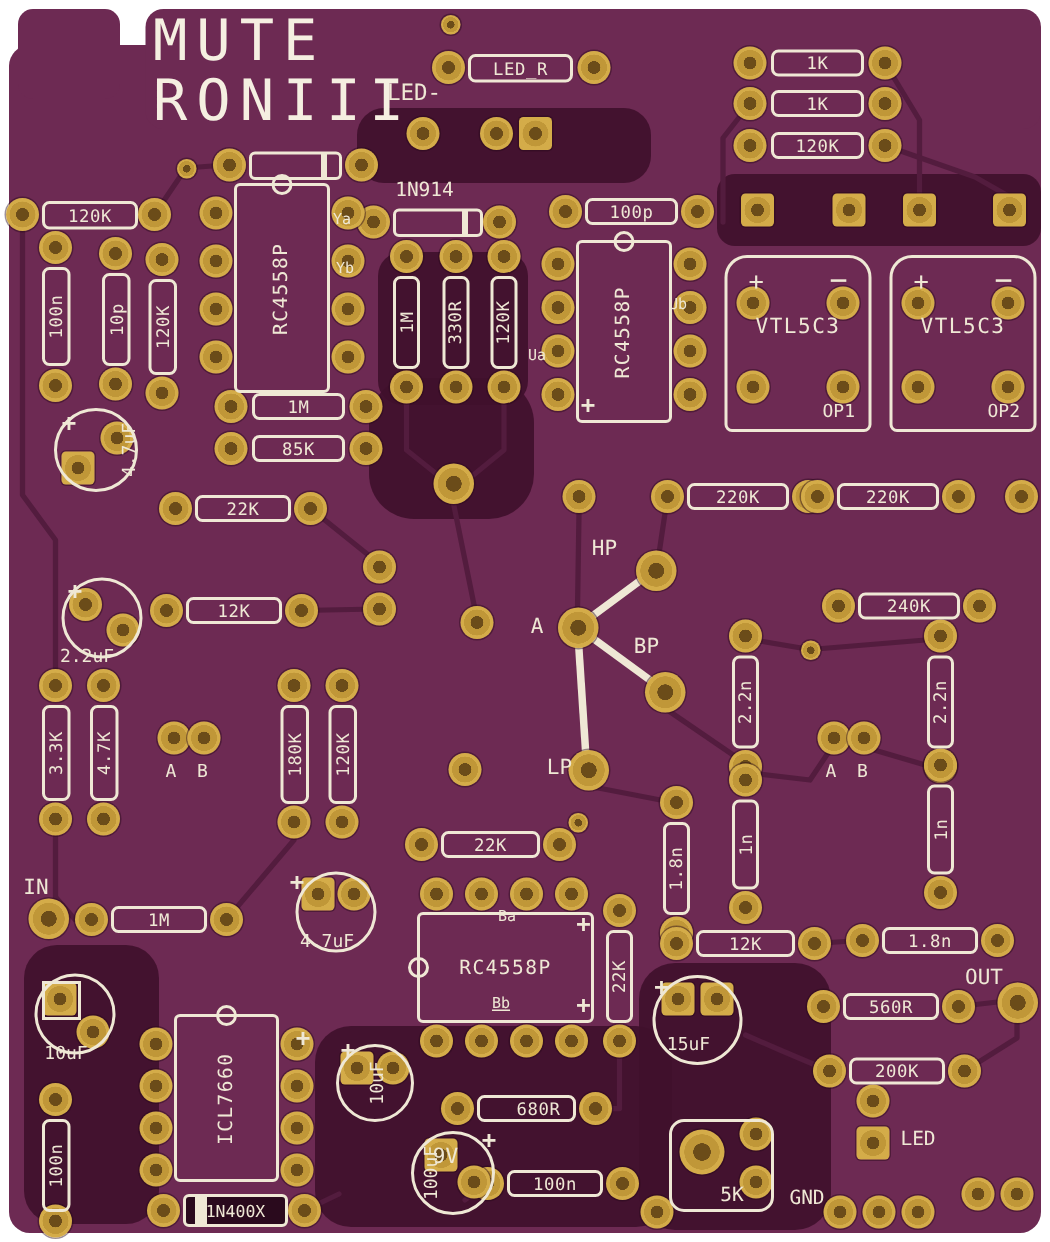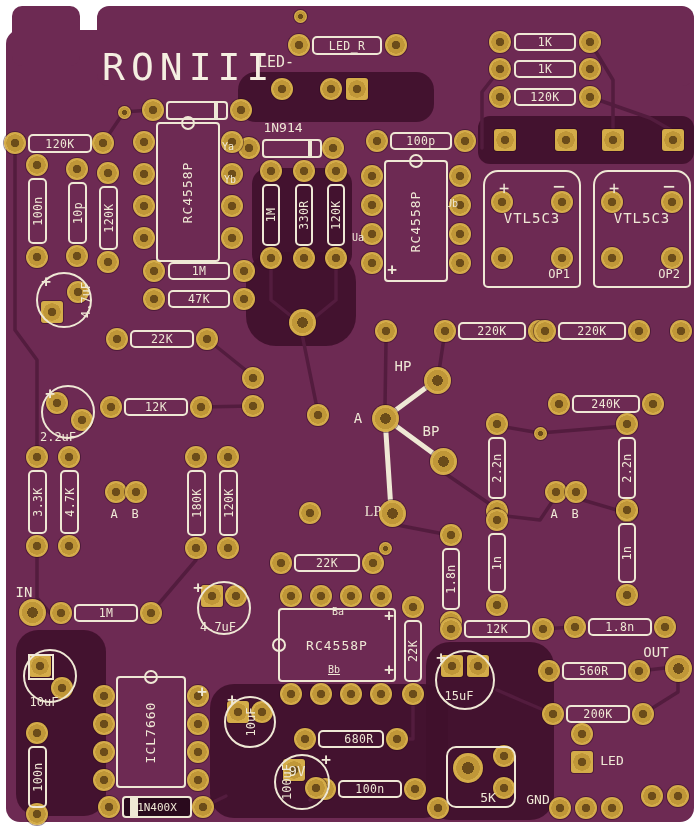--- a/index.html
+++ b/index.html
@@ -285,21 +285,21 @@
       <div class="silkbox res" style="left: 514px; top: 88px; width: 62px; height: 18px;">
         <div>120K</div>
       </div>
       <div class="silkbox res" style="left: 390px; top: 132px; width: 62px; height: 18px;">
         <div>100p</div>
       </div>
       <div class="silkbox res" style="left: 168px; top: 262px; width: 62px; height: 18px;">
         <div>1M</div>
       </div>
       <div class="silkbox res" style="left: 168px; top: 290px; width: 62px; height: 18px;">
-        <div>47K</div>
+        <div>85K</div>
       </div>
       <div class="silkbox res" style="left: 130px; top: 330px; width: 64px; height: 18px;">
         <div>22K</div>
       </div>
       <div class="silkbox res" style="left: 458px; top: 322px; width: 68px; height: 18px;">
         <div>220K</div>
       </div>
       <div class="silkbox res" style="left: 558px; top: 322px; width: 68px; height: 18px;">
         <div>220K</div>
       </div>
@@ -441,33 +441,34 @@
       <div class="lbl" style="left: 283px; top: 127px; font-size: 13px;">1N914</div>
       <div class="lbl" style="left: 228px; top: 147px; font-size: 10px;">Ya</div>
       <div class="lbl" style="left: 230px; top: 180px; font-size: 10px; text-align: center;">Yb</div>
       <div class="lbl" style="left: 358px; top: 238px; font-size: 10px;">Ua</div>
       <div class="lbl" style="left: 452px; top: 204px; font-size: 10px;">Ub</div>
       <div class="lbl" style="left: 338px; top: 612px; font-size: 10px;">Ba</div>
       <div class="lbl" style="left: 334px; top: 670px; font-size: 10px; text-decoration: underline;">Bb</div>
       <div class="lbl" style="left: 403px; top: 366px; font-size: 14px;">HP</div>
       <div class="lbl" style="left: 358px; top: 418px; font-size: 14px;">A</div>
       <div class="lbl" style="left: 431px; top: 431px; font-size: 14px;">BP</div>
-      <div class="lbl" style="left: 373px; top: 512px; font-size: 14px; font-family: Liberation Serif, serif;">LP</div>
+      <div class="lbl" style="left: 373px; top: 512px; font-size: 14px;">LP</div>
       <div class="lbl" style="left: 114px; top: 514px; font-size: 12px;">A</div>
       <div class="lbl" style="left: 135px; top: 514px; font-size: 12px;">B</div>
       <div class="lbl" style="left: 554px; top: 514px; font-size: 12px;">A</div>
       <div class="lbl" style="left: 575px; top: 514px; font-size: 12px;">B</div>
       <div class="lbl" style="left: 24px; top: 592px; font-size: 14px;">IN</div>
       <div class="lbl" style="left: 656px; top: 652px; font-size: 14px;">OUT</div>
       <div class="lbl" style="left: 612px; top: 760px; font-size: 13px;">LED</div>
       <div class="lbl" style="left: 538px; top: 799px; font-size: 13px;">GND</div>
       <div class="lbl" style="left: 297px; top: 771px; font-size: 14px;">9V</div>
       <div class="lbl" style="left: 58px; top: 437px; font-size: 12px;">2.2uF</div>
       <div class="lbl rot" style="left: 86px; top: 300px; font-size: 12px;">4.7uF</div>
       <div class="lbl" style="left: 218px; top: 627px; font-size: 12px;">4.7uF</div>
       <div class="lbl" style="left: 44px; top: 702px; font-size: 12px;">10uF</div>
       <div class="lbl rot" style="left: 251px; top: 722px; font-size: 12px;">10uF</div>
       <div class="lbl rot" style="left: 287px; top: 782px; font-size: 12px;">100uF</div>
       <div class="lbl" style="left: 459px; top: 696px; font-size: 12px;">15uF</div>
       <div class="lbl" style="left: 488px; top: 797px; font-size: 13px;">5K</div>
     </div>
+  <div class="title-line" style="left:102px;top:8px">MUTE</div>
   <div class="title-line" style="left:102px;top:48px">RONIII</div>
 </div>
 
 </body></html>

